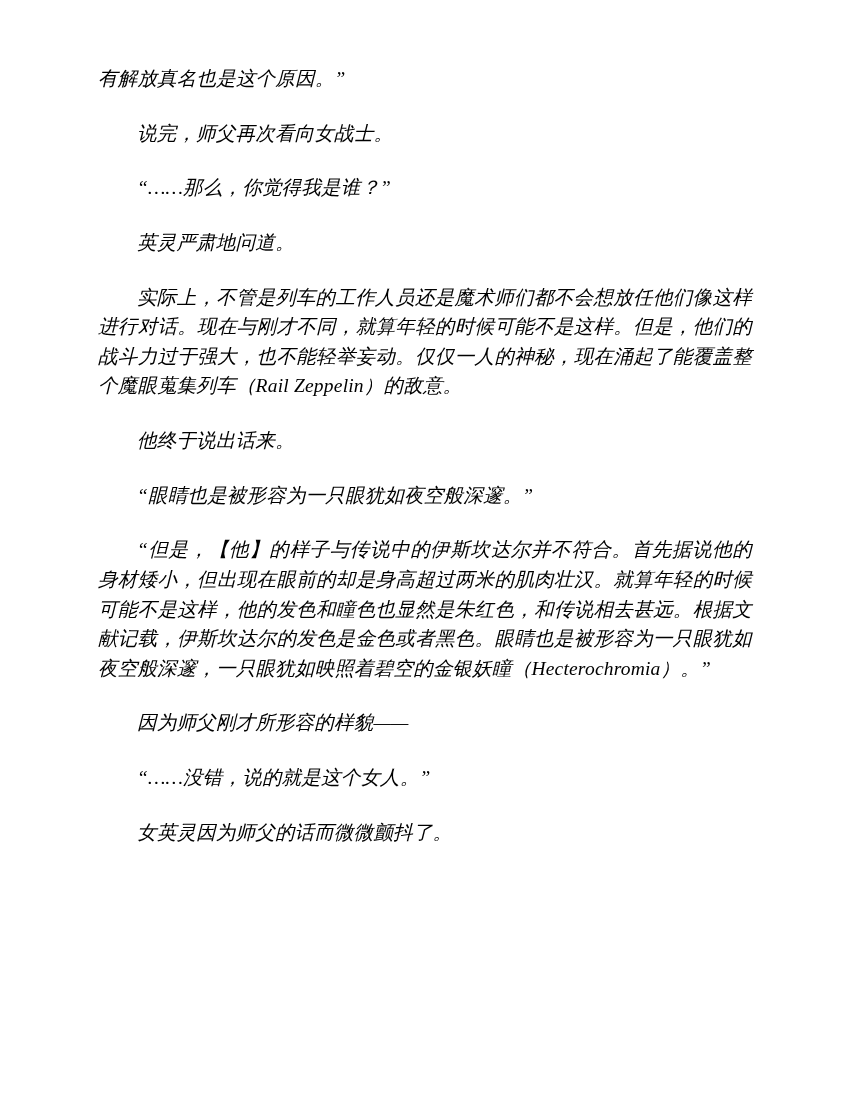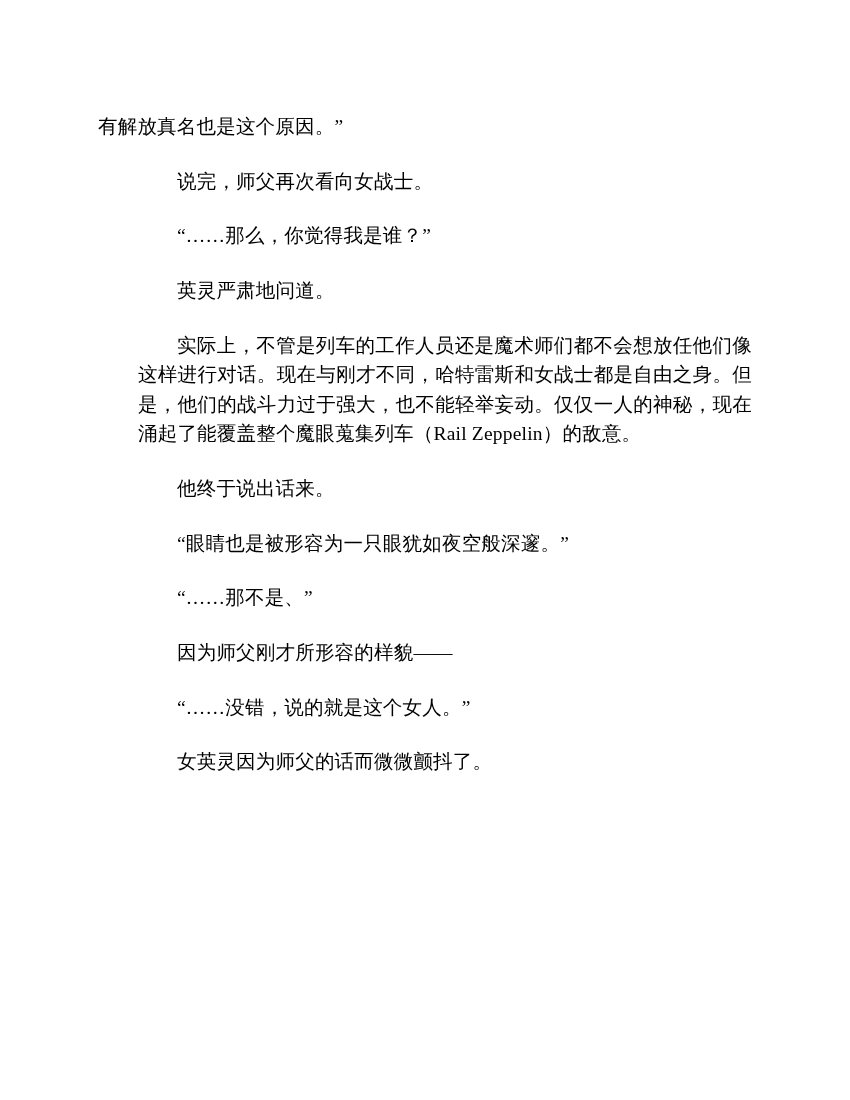--- a/index.html
+++ b/index.html
@@ -11,54 +11,54 @@
     width: 850px;
     height: 1100px;
     font-family: "Liberation Serif", "DejaVu Serif", serif;
     color: #000000;
   }
   .page {
     position: relative;
     width: 690px;
     height: 1100px;
     box-sizing: border-box;
-    padding: 112px 98px 60px 98px;
+    padding: 64px 98px 60px 98px;
     background: #ffffff;
+    font-style: italic;
   }
   .doc-body {
     width: 654px;
   }
   p.para {
     margin: 0 0 25px 0;
     font-size: 19.5px;
     line-height: 1.52;
     text-align: justify;
     text-justify: inter-ideograph;
     letter-spacing: 0.2px;
   }
   p.para.indent {
     text-indent: 2em;
-    margin-left: 40px;
   }
   p.para.noindent {
     text-indent: 0;
   }
 </style>
 </head>
 <body>
 
 <div class="page">
   <div class="doc-body">
 
     <p class="para noindent">有解放真名也是这个原因。”</p>
     <p class="para indent">说完，师父再次看向女战士。</p>
     <p class="para indent">“……那么，你觉得我是谁？”</p>
     <p class="para indent">英灵严肃地问道。</p>
-    <p class="para indent">实际上，不管是列车的工作人员还是魔术师们都不会想放任他们像这样进行对话。现在与刚才不同，哈特雷斯和女战士都是自由之身。但是，他们的战斗力过于强大，也不能轻举妄动。仅仅一人的神秘，现在涌起了能覆盖整个魔眼蒐集列车（Rail Zeppelin）的敌意。</p>
+    <p class="para indent">实际上，不管是列车的工作人员还是魔术师们都不会想放任他们像这样进行对话。现在与刚才不同，就算年轻的时候可能不是这样。但是，他们的战斗力过于强大，也不能轻举妄动。仅仅一人的神秘，现在涌起了能覆盖整个魔眼蒐集列车（Rail Zeppelin）的敌意。</p>
     <p class="para indent">他终于说出话来。</p>
     <p class="para indent">“眼睛也是被形容为一只眼犹如夜空般深邃。”</p>
-    <p class="para indent">“……那不是、”</p>
+    <p class="para indent">“但是，【他】的样子与传说中的伊斯坎达尔并不符合。首先据说他的身材矮小，但出现在眼前的却是身高超过两米的肌肉壮汉。就算年轻的时候可能不是这样，他的发色和瞳色也显然是朱红色，和传说相去甚远。根据文献记载，伊斯坎达尔的发色是金色或者黑色。眼睛也是被形容为一只眼犹如夜空般深邃，一只眼犹如映照着碧空的金银妖瞳（Hecterochromia）。”</p>
     <p class="para indent">因为师父刚才所形容的样貌——</p>
     <p class="para indent">“……没错，说的就是这个女人。”</p>
     <p class="para indent">女英灵因为师父的话而微微颤抖了。</p>
 
   </div>
 </div>
 
 </body></html>

